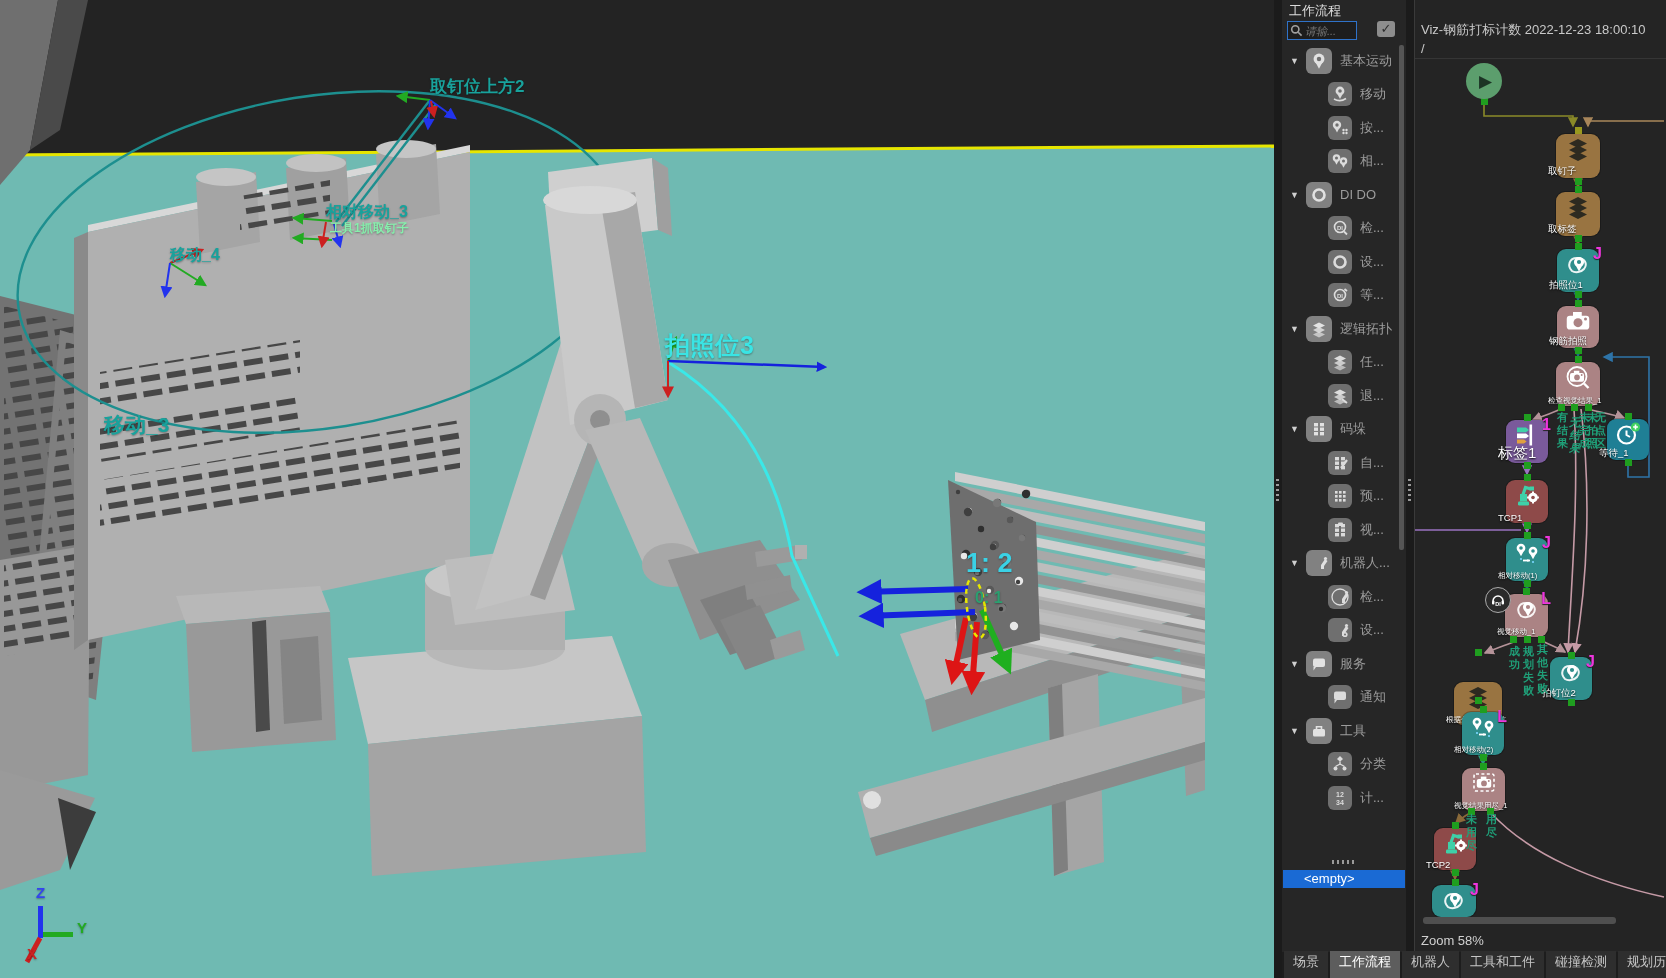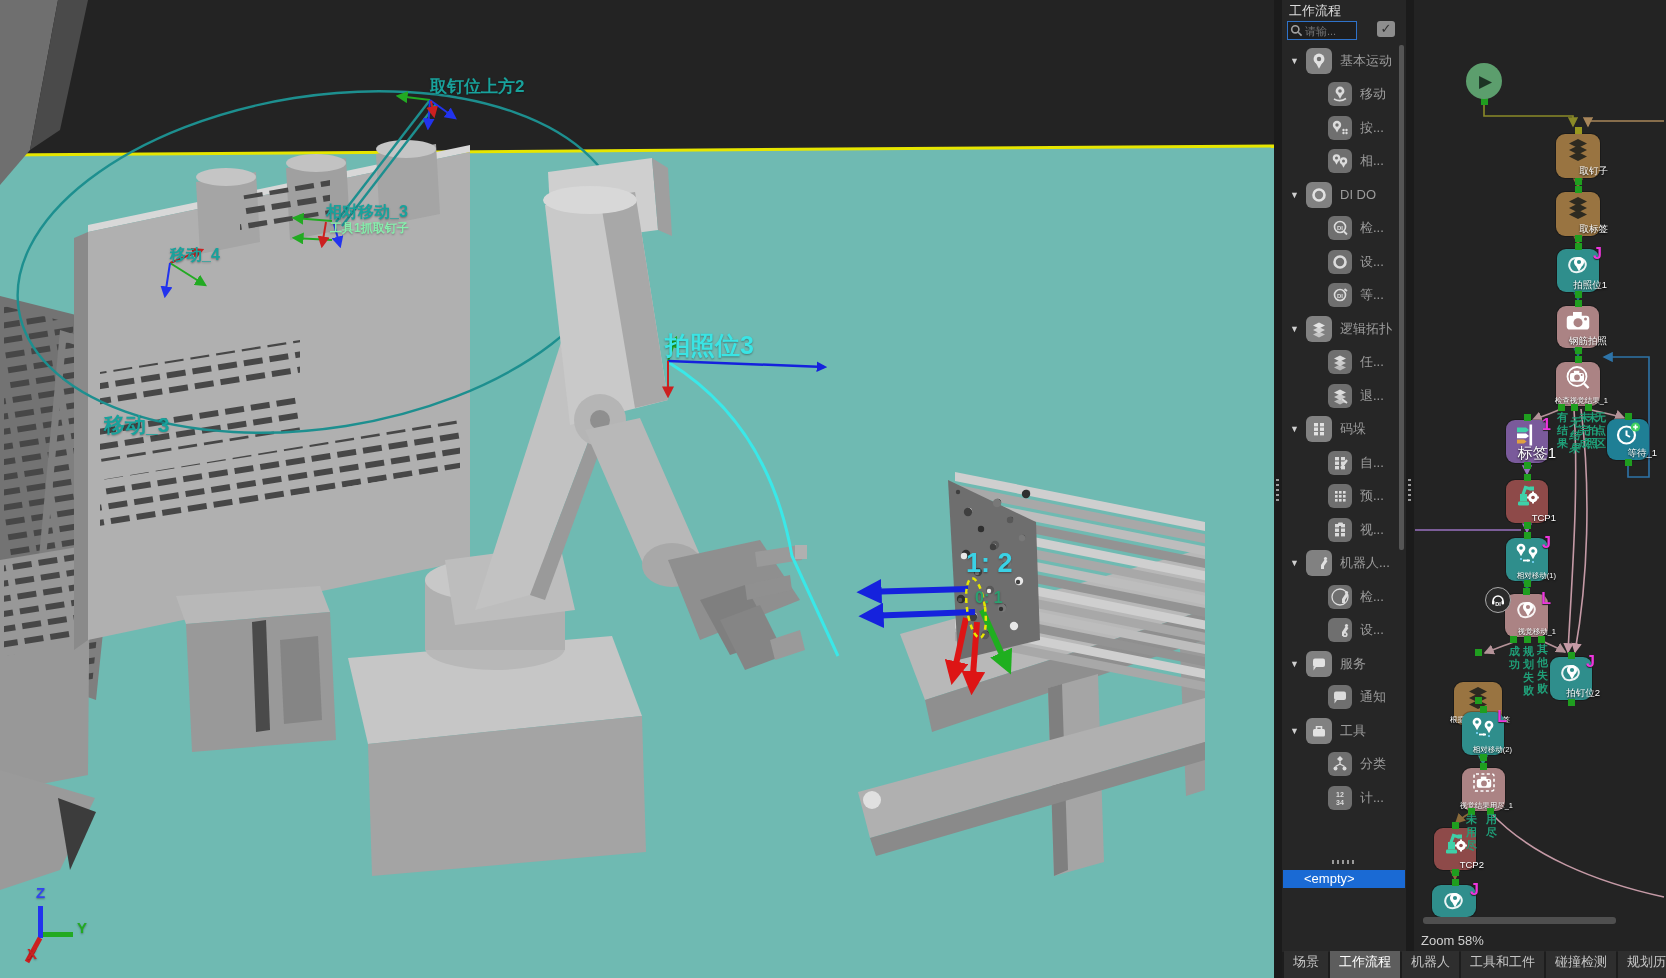--- a/index.html
+++ b/index.html
@@ -10,21 +10,21 @@
   .vplabel{position:absolute;white-space:nowrap;font-weight:600;text-shadow:0 1px 2px rgba(0,0,0,.35);}
   
   .vdivider{position:absolute;top:0;height:978px;width:8px;background:#1b1b1b;}
   .grip-v{position:absolute;left:2px;width:3px;height:22px;
     background-image:repeating-linear-gradient(#9a9a9a 0 2px,transparent 2px 5px);}
   
   #tree-panel{position:absolute;left:1282px;top:0;width:124px;height:952px;background:#262626;overflow:hidden;}
   #tree-title{position:absolute;left:7px;top:2px;font-size:13px;color:#dcdcdc;}
   #search-row{position:absolute;left:5px;top:21px;width:114px;height:19px;}
   #search-box{position:absolute;left:0;top:0;width:68px;height:17px;background:#1d1d1d;border:1px solid #2f72c8;display:flex;align-items:center;}
-  #search-input{width:44px;background:transparent;border:none;outline:none;color:#bbb;font-size:11px;padding:0;}
+  #search-input{width:44px;background:transparent;border:none;outline:none;color:#bbb;font-size:11px;padding:0;font-style:italic;}
   #search-check{position:absolute;left:90px;top:0;width:18px;height:16px;background:#8d8d8d;border-radius:3px;
     color:#2d2d2d;font-size:13px;line-height:15px;text-align:center;font-weight:bold;}
   #tree{position:absolute;left:0;top:44px;width:118px;}
   .trow{display:flex;align-items:center;height:33.5px;}
   .trow .tri{width:14px;margin-left:8px;font-size:9px;color:#cfcfcf;}
   .ticon{display:inline-flex;align-items:center;justify-content:center;border-radius:6px;}
   .ticon.g{width:26px;height:26px;background:#818181;margin-left:2px;}
   .ticon.i{width:24px;height:24px;background:#6f6f6f;margin-left:46px;}
   .tlabel{margin-left:8px;font-size:13px;color:#9c9c9c;white-space:nowrap;}
   #tree-scroll{position:absolute;right:2px;top:45px;width:5px;height:505px;background:#555;border-radius:2px;}
@@ -37,21 +37,21 @@
   #graph-title{position:absolute;left:6px;top:21px;font-size:13px;color:#c9c9c9;white-space:nowrap;}
   #graph-path{position:absolute;left:6px;top:41px;font-size:13px;color:#c9c9c9;}
   #graph-sep{position:absolute;left:0;top:58px;width:252px;height:1px;background:#353535;}
   #play-btn{position:absolute;left:1466px;top:63px;width:36px;height:36px;border-radius:50%;background:#5c9e6d;
     display:flex;align-items:center;justify-content:center;}
   #play-btn span{color:#1c3425;font-size:17px;line-height:1;margin-left:3px;}
   #edges{position:absolute;left:1414px;top:0;}
   #graph-layer{position:absolute;left:0;top:0;width:1666px;height:978px;pointer-events:none;}
   .wfnode{position:absolute;border-radius:9px;box-shadow:0 0 0 1px rgba(0,0,0,.25);}
   .wfnode .nicon{position:absolute;left:0;right:0;top:1px;display:flex;justify-content:center;}
-  .wfnode .nlabel{position:absolute;left:-8px;right:-8px;bottom:0px;text-align:right;color:#fff;
+  .wfnode .nlabel{position:absolute;left:-8px;right:-8px;bottom:0px;text-align:left;color:#fff;
     text-shadow:0 1px 2px #000;white-space:nowrap;}
   .wfnode .nbadge{position:absolute;top:-4px;right:-3px;color:#ee35de;font-weight:bold;font-size:16px;text-shadow:0 1px 1px #222;}
   .port{position:absolute;width:7px;height:7px;background:#1f9e1f;}
   .blabel{position:absolute;width:12px;font-size:11px;line-height:13px;word-break:break-all;color:#1f9f78;font-weight:600;}
   .dibadge{position:absolute;width:26px;height:26px;border-radius:50%;background:#2b2b2b;border:1.5px solid #aaa;
     box-sizing:border-box;display:flex;align-items:center;justify-content:center;}
   #hscroll{position:absolute;left:1423px;top:917px;width:193px;height:7px;background:#4f4f4f;border-radius:3px;z-index:5;}
   #zoom-label{position:absolute;left:1421px;top:933px;font-size:13px;color:#d0d0d0;z-index:5;}
   
   #bottom-bar{position:absolute;left:1282px;top:952px;width:384px;height:26px;background:#1d1d1d;z-index:6;
@@ -587,20 +587,25 @@
             </svg>
           </span>
           <span class="tlabel">计...</span>
         </div>
       </div>
     <div id="tree-scroll"></div>
     <div id="tree-grip"></div>
     <div id="empty-bar">&lt;empty&gt;</div>
   </div>
 
+  <div id="graph-panel">
+    <div id="graph-title">Viz-钢筋打标计数 2022-12-23 18:00:10</div>
+    <div id="graph-path">/</div>
+    <div id="graph-sep"></div>
+  </div>
 
   <svg id="edges" width="252" height="978" viewBox="1414 0 252 978">
     <defs>
       <marker id="m-ol" viewBox="0 0 10 10" refX="8.5" refY="5" markerWidth="6.5" markerHeight="6.5" orient="auto-start-reverse">
           <path d="M0 0L10 5L0 10z" fill="#8a8a28"></path>
         </marker>
       <marker id="m-tan" viewBox="0 0 10 10" refX="8.5" refY="5" markerWidth="6.5" markerHeight="6.5" orient="auto-start-reverse">
           <path d="M0 0L10 5L0 10z" fill="#a8865a"></path>
         </marker>
       <marker id="m-dt" viewBox="0 0 10 10" refX="8.5" refY="5" markerWidth="6.5" markerHeight="6.5" orient="auto-start-reverse">

